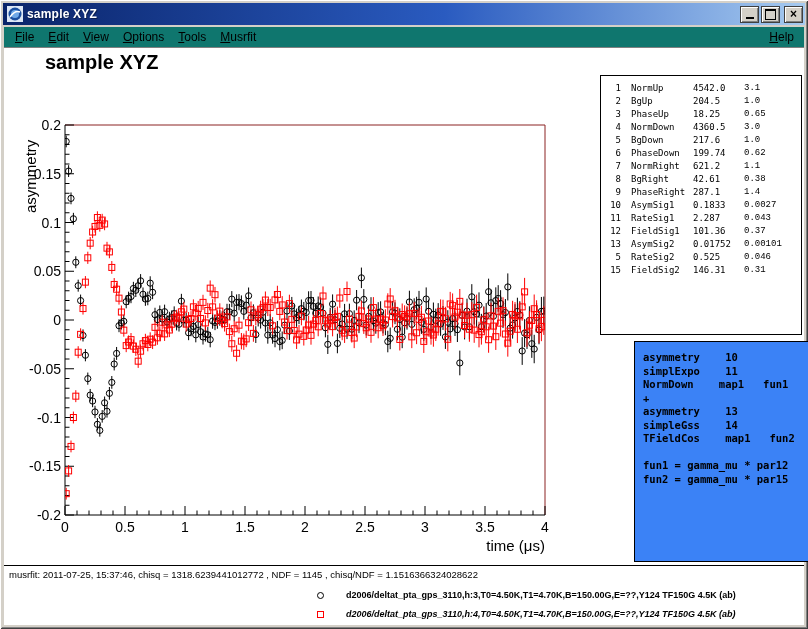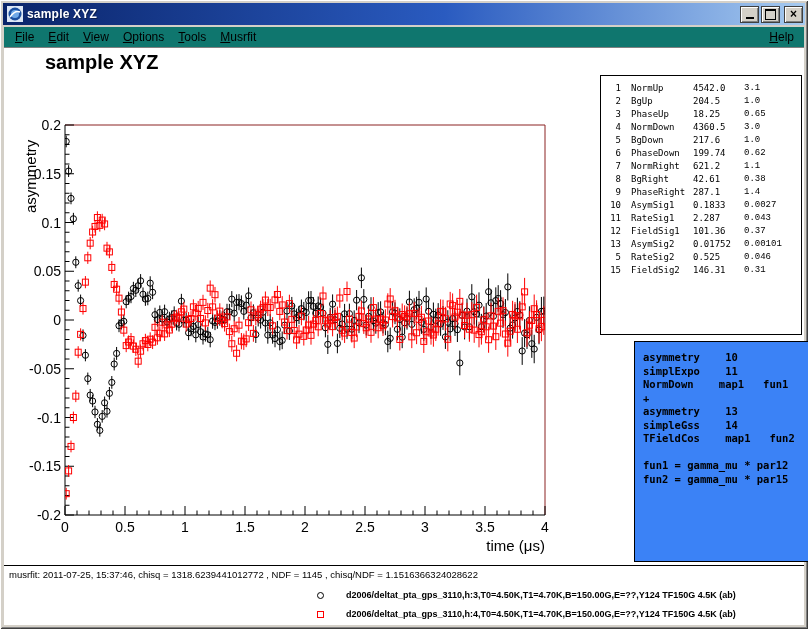--- a/index.html
+++ b/index.html
@@ -51,21 +51,21 @@
   .theorybox{
     position:absolute;left:630px;top:293px;width:202px;height:221px;border:1px solid #000;
     font-family:"DejaVu Sans Mono",monospace;font-size:10.5px;font-weight:bold;
     box-sizing:border-box;padding:9px 0 0 8px;background:#3b82f6;
   }
   .tline{white-space:pre;line-height:13.5px;min-height:13.5px;}
   .footer-divider{position:absolute;left:0;right:0;top:517px;border-top:1px solid #000;}
   .fit-info{position:absolute;left:5px;top:521px;font-size:9.5px;color:#000;white-space:nowrap;}
   .legend-row{position:absolute;left:313px;display:flex;align-items:center;height:12px;}
   .legend-row.r1{top:541px;}
-  .legend-row.r2{top:560px;}
+  .legend-row.r2{top:560px;font-style:italic;}
   .legend-marker{width:7px;height:7px;margin-right:22px;box-sizing:border-box;background:#fff;}
   .legend-marker.circle{border-radius:50%;}
   .legend-label{font-size:9px;font-weight:bold;white-space:nowrap;}
 </style>
 </head>
 <body>
 
 <div id="window">
 
   <div class="titlebar">

